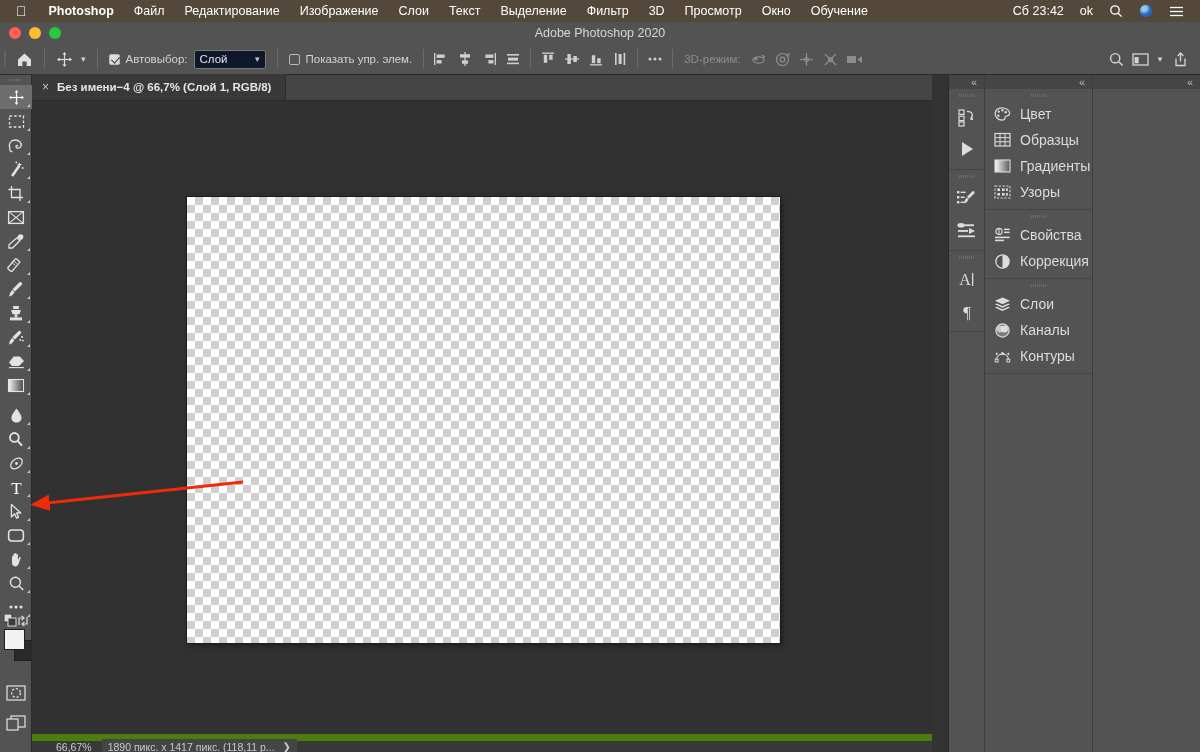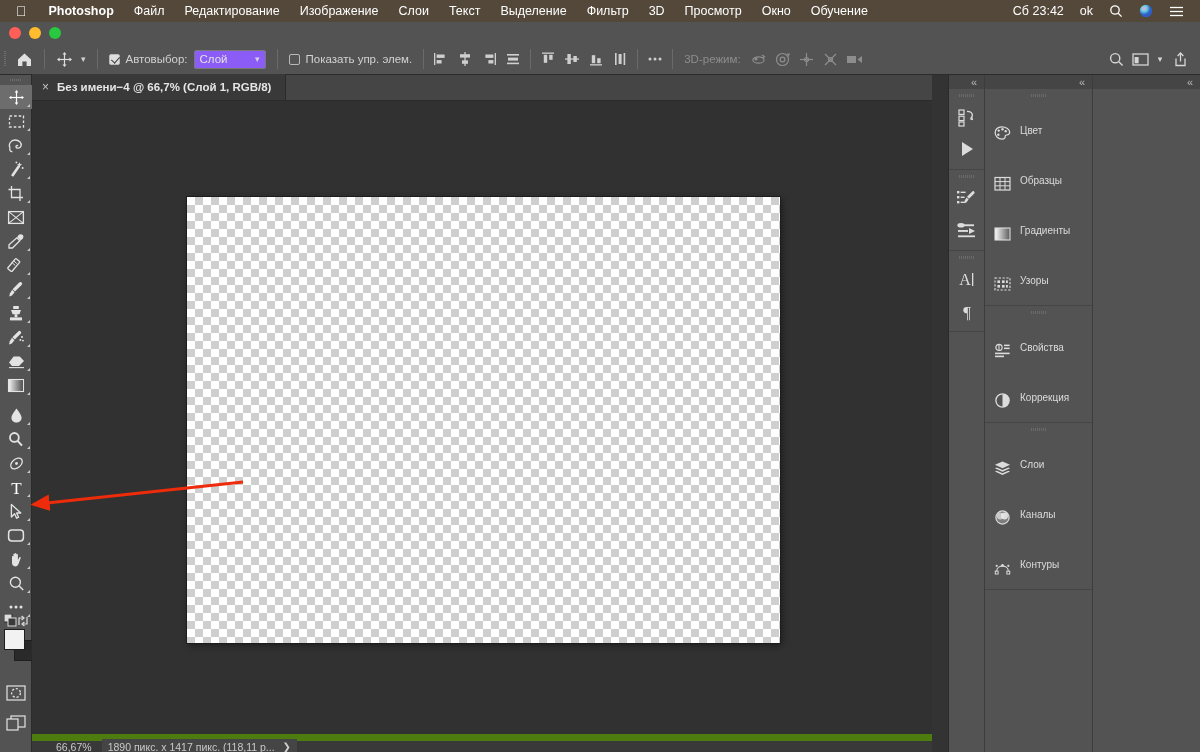--- a/index.html
+++ b/index.html
@@ -56,21 +56,21 @@
      background: repeating-linear-gradient(to bottom,#6e6e6e 0 1px,transparent 1px 2px); }
   .ob-item { display: flex; align-items: center; height: 31px; padding: 0 6px; }
   .ob-sep { width: 1px; height: 20px; background: #6a6a6a; margin: 0 5px; }
   .ob-chk { width: 11px; height: 11px; border: 1px solid #b8b8b8; border-radius: 2px;
             background: #555; position: relative; margin-right: 6px; }
   .ob-chk.on { background: #ddd; }
   .ob-chk.on:after { content:""; position: absolute; left: 3px; top: 0px; width: 4px; height: 7px;
             border: solid #3a3a3a; border-width: 0 1.6px 1.6px 0; transform: rotate(42deg); }
   .ob-select {
     display: flex; align-items: center; justify-content: space-between;
-    background: #8b5cf6; border: 1px solid #787878; border-radius: 2px;
+    background: #0f172a; border: 1px solid #787878; border-radius: 2px;
     height: 19px; min-width: 72px; padding: 0 5px; margin-left: 6px; color: #e2e2e2;
   }
   .ob-select .cv { margin-left: 10px; font-size: 9px; opacity: .85; }
   .ob-icon { width: 24px; height: 31px; display: flex; align-items: center; justify-content: center; }
   .ob-icon svg { display: block; }
   .dim { color: #8d8d8d; }
 
   
   .tabbar {
     position: absolute; top: 75px; left: 32px; width: 900px; height: 26px;
@@ -147,22 +147,22 @@
 
   .dock-head {
     height: 14px; display: flex; align-items: center; justify-content: flex-end;
     padding-right: 7px; color: #b9b9b9; font-size: 11px; background: #454545;
   }
   .pgroup { border-bottom: 1px solid #454545; background: #535353; padding-bottom: 4px; }
   .pgrip { height: 12px; display: flex; align-items: center; justify-content: center; }
   .pgrip i { width: 16px; height: 3px;
     background: repeating-linear-gradient(to right,#6a6a6a 0 1px,transparent 1px 2px); }
   .prow {
-    display: flex; height: 26px; padding-left: 9px;
-    color: #dcdcdc; font-size: 10px; gap: 9px; margin-top: 24px;
+    display: flex; align-items: center; height: 26px; padding-left: 9px;
+    color: #dcdcdc; font-size: 14px; gap: 9px;
   }
   .prow .pi { width: 17px; height: 17px; display: flex; align-items: center; justify-content: center; flex: 0 0 17px; }
   .prow svg { display: block; }
   .nrow { height: 32px; display: flex; align-items: center; justify-content: center; }
   .nrow svg { display: block; }
 
   
   .annot { position: absolute; left: 0; top: 0; width: 1200px; height: 752px; pointer-events: none; }
 </style>
 </head>
@@ -215,20 +215,21 @@
         </svg>
     </span>
   </div>
 
   <div class="titlebar">
     <div class="lights">
       <span class="light l-red"></span>
       <span class="light l-yellow"></span>
       <span class="light l-green"></span>
     </div>
+    <div class="titletext">Adobe Photoshop 2020</div>
   </div>
 
   <div class="optbar">
     <div class="grip">
         <i></i>
       </div>
 
     <div class="ob-item">
       <svg width="17" height="17" viewBox="0 0 17 17">
           <path d="M2 8.4 L8.5 2.6 L15 8.4 L15 15 L10.6 15 L10.6 10.4 L6.4 10.4 L6.4 15 L2 15 Z" fill="#e0e0e0"></path>

